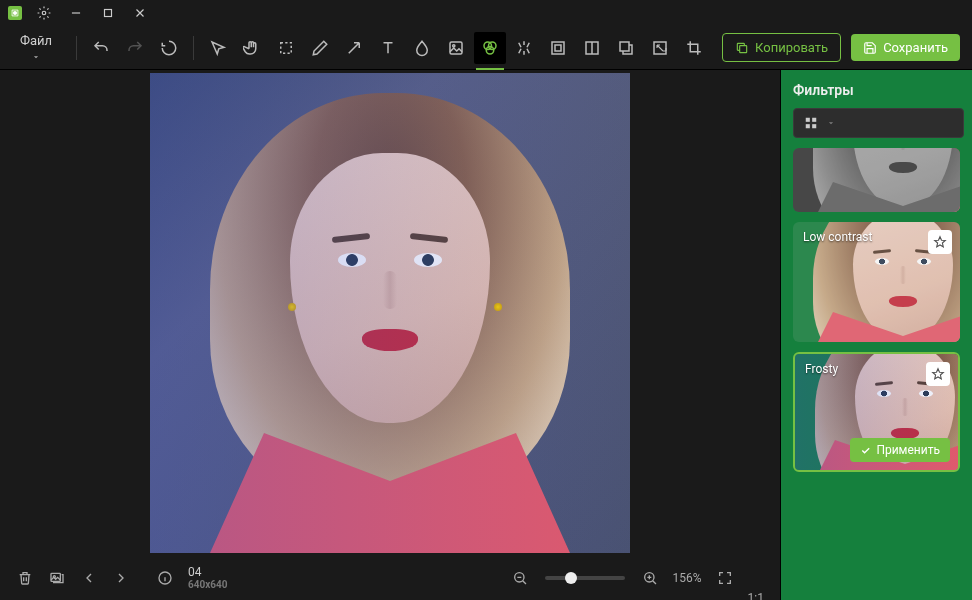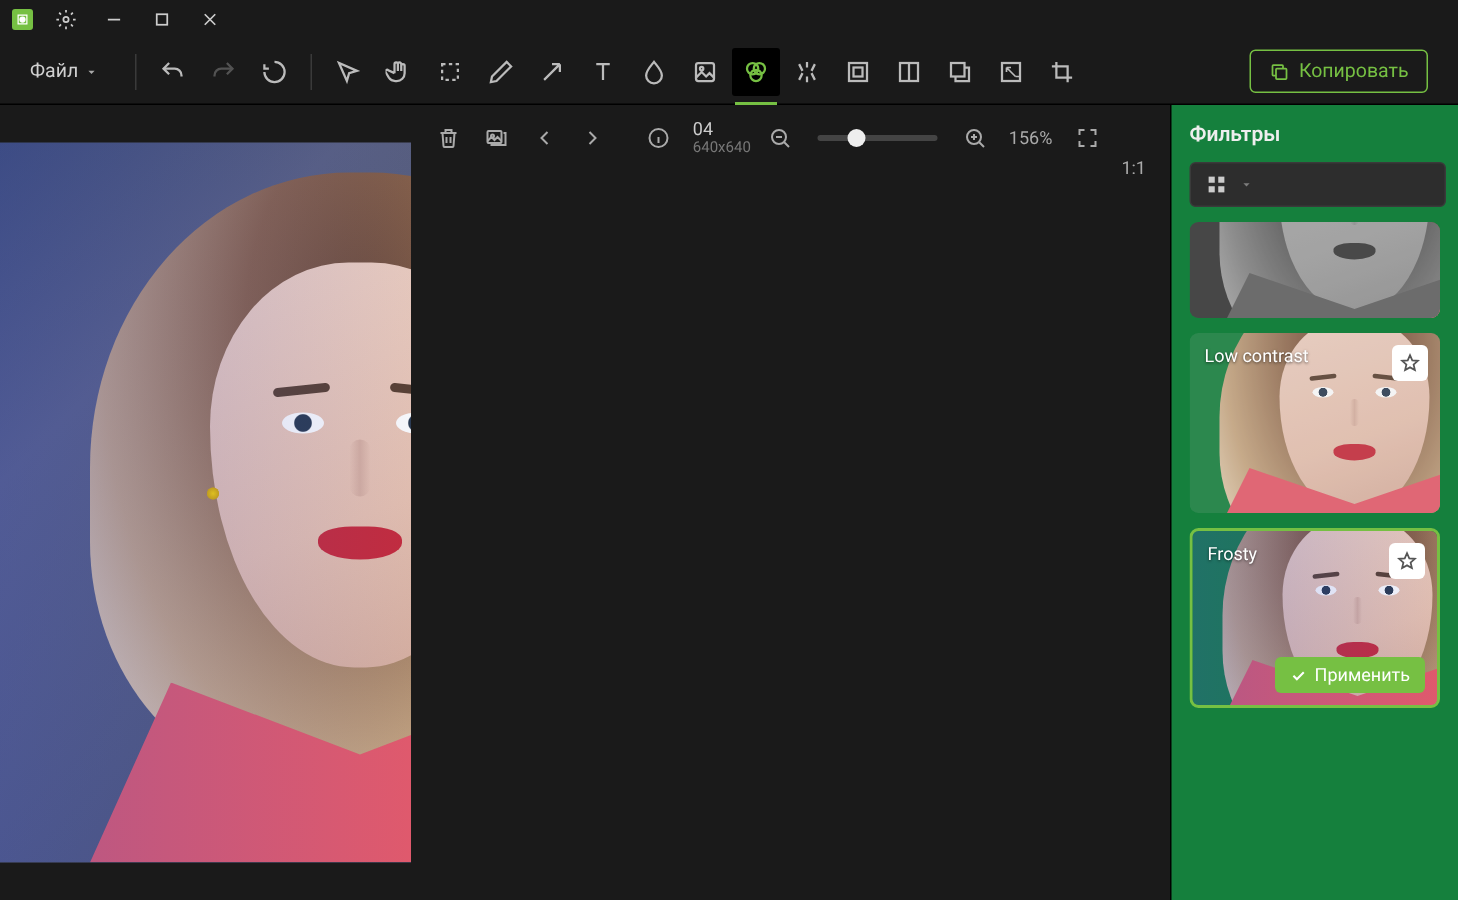--- a/index.html
+++ b/index.html
@@ -4,32 +4,32 @@
 <style>
 * { margin: 0; padding: 0; box-sizing: border-box; font-family: -apple-system, BlinkMacSystemFont, "Segoe UI", Roboto, Arial, sans-serif; }
 body { background: #1a1a1a; color: #d0d0d0; width: 972px; height: 600px; overflow: hidden; display: flex; flex-direction: column; }
 .titlebar { height: 26px; display: flex; align-items: center; padding: 0 8px; background: #1a1a1a; font-size: 12px; color: #bbb; }
 .titlebar .logo { width: 14px; height: 14px; background: #76c043; border-radius: 2px; display: flex; align-items: center; justify-content: center; margin-right: 6px; }
 .titlebar .logo svg { width: 10px; height: 10px; }
 .titlebar .title { flex: 1; }
 .titlebar .win-btn { width: 32px; height: 20px; display: flex; align-items: center; justify-content: center; color: #ccc; }
 .titlebar .win-btn svg { width: 14px; height: 14px; }
 .toolbar { height: 44px; display: flex; align-items: center; padding: 0 12px; background: #1a1a1a; border-bottom: 1px solid #000; gap: 2px; }
-.toolbar .file-menu { display: flex; align-items: center; gap: 4px; font-size: 13px; padding: 4px 8px; border-radius: 4px; margin-right: 8px; cursor: pointer; }
+.toolbar .file-menu { display: flex; align-items: center; gap: 4px; font-size: 13px; padding: 4px 8px; border-radius: 4px; margin-right: 8px; cursor: pointer; flex-direction: column; }
 .toolbar .sep { width: 1px; height: 24px; background: #3a3a3a; margin: 0 6px; }
 .tool-btn { width: 32px; height: 32px; display: flex; align-items: center; justify-content: center; border-radius: 2px; cursor: pointer; color: #bbb; }
 .tool-btn.active { background: #000; color: #76c043; position: relative; }
 .tool-btn.active::after { content: ""; position: absolute; bottom: -6px; left: 2px; right: 2px; height: 2px; background: #76c043; }
 .tool-btn svg { width: 18px; height: 18px; }
 .tool-btn.disabled { opacity: 0.35; }
 .toolbar .spacer { flex: 1; }
 .btn-outline { display: flex; align-items: center; gap: 6px; padding: 6px 12px; border: 1px solid #76c043; border-radius: 4px; color: #76c043; font-size: 13px; cursor: pointer; margin-right: 8px; }
 .btn-solid { display: flex; align-items: center; gap: 6px; padding: 6px 12px; background: #76c043; border-radius: 4px; color: #fff; font-size: 13px; cursor: pointer; }
 .main { flex: 1; display: flex; overflow: hidden; }
-.canvas-area { flex: 1; display: flex; overflow: hidden; }
+.canvas-area { flex: 1; display: flex; flex-direction: column; overflow: hidden; }
 .canvas-view { flex: 1; display: flex; align-items: center; justify-content: center; background: #1a1a1a; overflow: hidden; }
 .photo { width: 480px; height: 480px; background: linear-gradient(135deg, #3d4a68 0%, #5a6080 30%, #4a5270 100%); position: relative; overflow: hidden; }
 .hair { position: absolute; width: 360px; height: 410px; left: 60px; top: 20px; background: radial-gradient(ellipse at 50% 25%, #6b4a3a 0%, #8a6248 30%, #c9a882 68%, #e8d4b8 88%); border-radius: 48% 48% 40% 40%; }
 .face { position: absolute; width: 200px; height: 270px; left: 140px; top: 80px; background: linear-gradient(160deg, #f0d2c4 0%, #e8c2b0 60%, #d8ae9c 100%); border-radius: 48% 48% 50% 50% / 42% 42% 62% 62%; }
 .eye { position: absolute; width: 28px; height: 14px; background: radial-gradient(circle, #2a3a50 35%, #fff 40%); border-radius: 50%; top: 100px; }
 .eye.l { left: 48px; }
 .eye.r { right: 48px; }
 .brow { position: absolute; width: 38px; height: 6px; background: #5a4030; border-radius: 3px; top: 82px; }
 .brow.l { left: 42px; transform: rotate(-6deg); }
 .brow.r { right: 42px; transform: rotate(6deg); }
@@ -38,21 +38,21 @@
 .top-garment { position: absolute; bottom: 0; left: 60px; width: 360px; height: 120px; background: #e85a6a; clip-path: polygon(15% 0%, 50% 40%, 85% 0%, 100% 100%, 0% 100%); }
 .earring { position: absolute; width: 8px; height: 8px; background: radial-gradient(circle, #ffd700, #cc9900); border-radius: 50%; top: 230px; }
 .earring.l { left: 138px; }
 .earring.r { right: 128px; }
 .statusbar { height: 44px; display: flex; align-items: center; padding: 0 10px; gap: 2px; background: #1a1a1a; font-size: 12px; color: #aaa; }
 .status-btn { width: 30px; height: 30px; display: flex; align-items: center; justify-content: center; border-radius: 4px; cursor: pointer; color: #aaa; }
 .status-btn svg { width: 16px; height: 16px; }
 .file-info { margin-left: 12px; display: flex; align-items: center; gap: 8px; }
 .file-info .meta { display: flex; flex-direction: column; line-height: 1.2; }
 .file-info .meta .name { font-size: 12px; color: #ccc; }
-.file-info .meta .dims { font-size: 10px; color: #777; }
+.file-info .meta .dims { font-size: 10px; color: #777; font-weight: bold; }
 .statusbar .spacer { flex: 1; }
 .zoom-slider { width: 80px; height: 4px; background: #444; border-radius: 2px; position: relative; margin: 0 8px; }
 .zoom-slider .thumb { position: absolute; width: 12px; height: 12px; background: #eee; border-radius: 50%; top: -4px; left: 25%; }
 .zoom-pct { margin: 0 6px; font-size: 12px; }
 .ratio-btn { padding: 4px 6px; font-size: 12px; border-radius: 4px; cursor: pointer; margin-top: 39px; }
 .sidebar { width: 192px; background: #15803d; border-left: 1px solid #000; display: flex; flex-direction: column; overflow: hidden; padding: 12px 8px 0 12px; }
 .sidebar h3 { font-size: 14px; font-weight: 600; color: #eee; margin-bottom: 10px; }
 .filter-select { display: flex; align-items: center; gap: 8px; background: #2d2d2d; border: 1px solid #3a3a3a; border-radius: 4px; padding: 7px 10px; font-size: 13px; color: #ccc; cursor: pointer; margin-bottom: 10px; }
 .filter-select .grid-icon { width: 14px; height: 14px; }
 .filter-select .label { flex: 1; }
@@ -229,20 +229,27 @@
       </svg>
   </div>
   <div class="spacer"></div>
   <div class="btn-outline">
     <svg width="14" height="14" viewBox="0 0 24 24" fill="none" stroke="currentColor" stroke-width="2">
         <rect x="8" y="8" width="12" height="12" rx="1"></rect>
         <path d="M16 8V5a1 1 0 00-1-1H5a1 1 0 00-1 1v10a1 1 0 001 1h3"></path>
       </svg>
     <span>Копировать</span>
   </div>
+  <div class="btn-solid">
+    <svg width="14" height="14" viewBox="0 0 24 24" fill="none" stroke="currentColor" stroke-width="2">
+        <path d="M19 21H5a2 2 0 01-2-2V5a2 2 0 012-2h11l5 5v11a2 2 0 01-2 2z"></path>
+        <path d="M17 21v-8H7v8M7 3v5h8"></path>
+      </svg>
+    <span>Сохранить</span>
+  </div>
 </div>
 
 <div class="main">
   <div class="canvas-area">
     <div class="canvas-view">
       <div class="photo">
         <div class="hair"></div>
         <div class="face">
           <div class="brow l"></div>
             <div class="brow r"></div>

